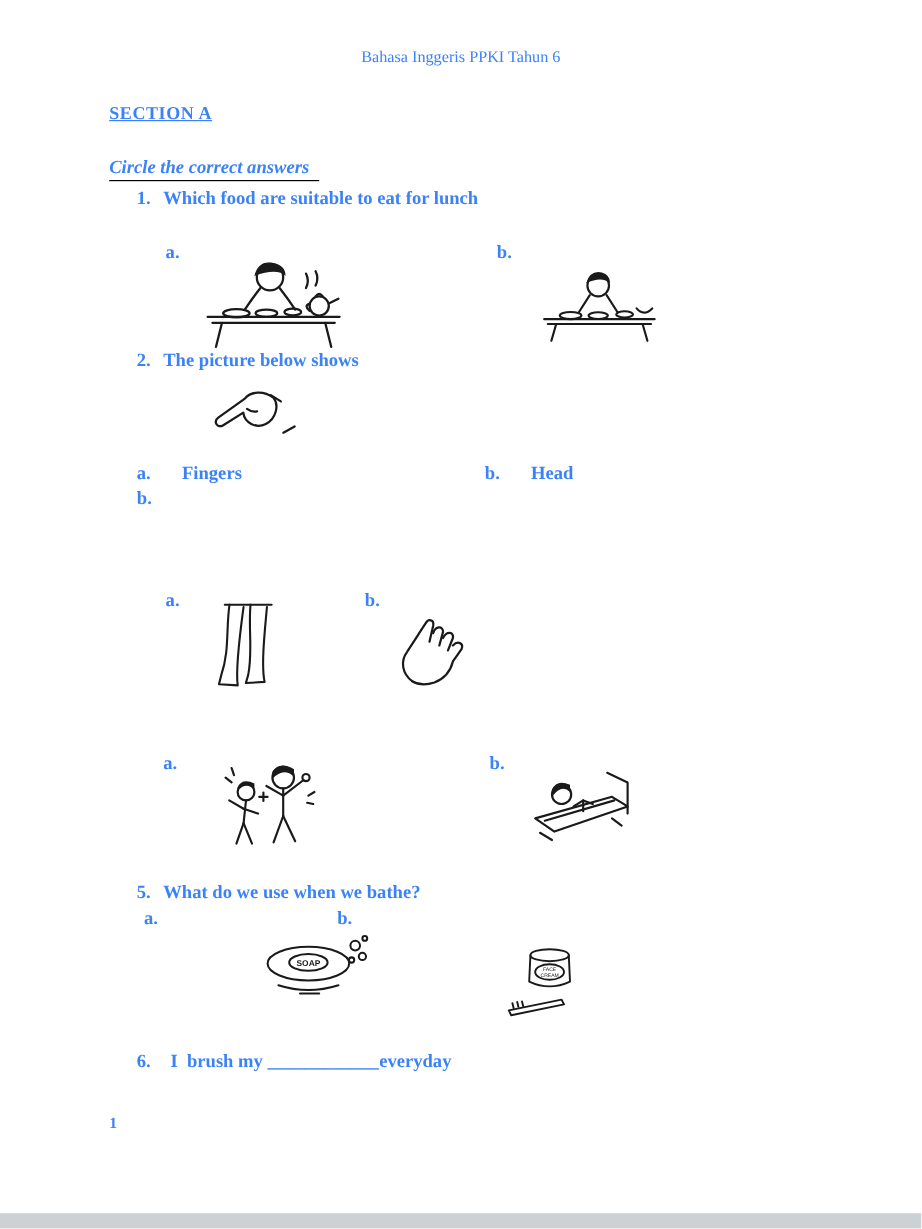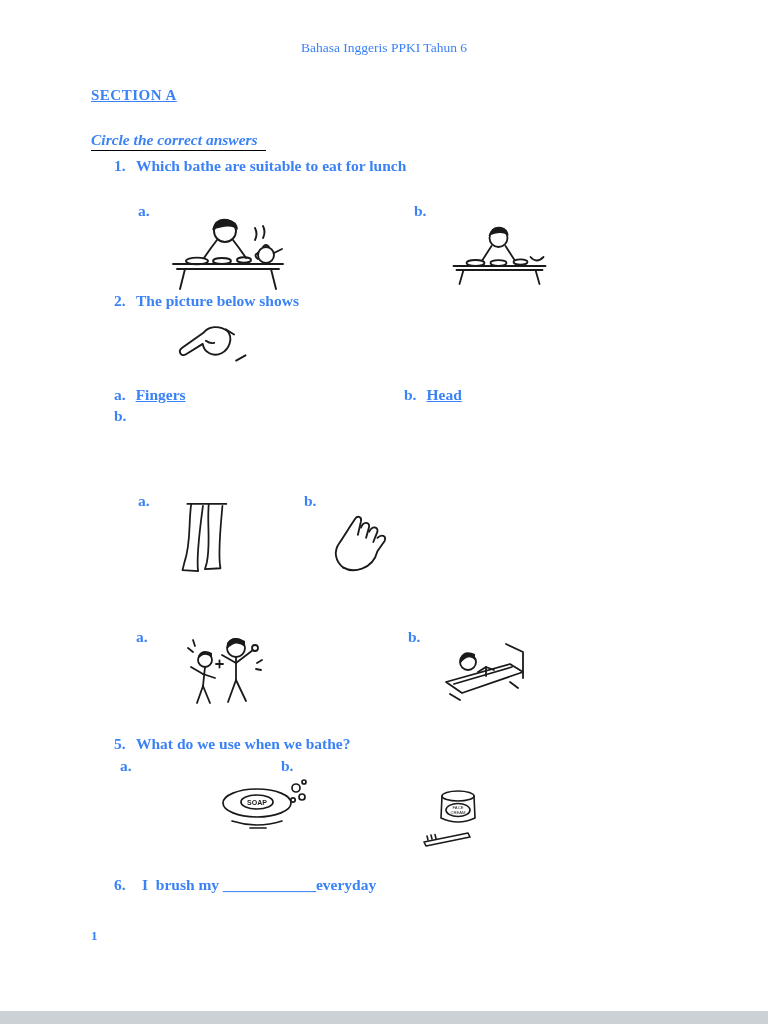--- a/index.html
+++ b/index.html
@@ -23,21 +23,21 @@
   .instruction{
     position:absolute;left:91px;top:121px;
     font-size:15.5px;font-weight:bold;font-style:italic;
     border-bottom:1.4px solid #000;padding-right:8px;padding-bottom:1px;margin-top:10px;
   }
   .q-row{position:absolute;font-size:15.5px;font-weight:bold;}
   .qnum{display:inline-block;min-width:22px;}
   .qnum-wide{display:inline-block;min-width:28px;}
   .qtext{white-space:pre;}
   .opt-label{position:absolute;font-size:15.5px;font-weight:bold;}
-  .opt-text{margin-left:10px;text-decoration:underline;}
+  .opt-text{margin-left:26px;}
   .illus{position:absolute;}
   .illus svg{display:block;}
   .page-number{
     position:absolute;left:91px;top:928px;
     font-size:13px;font-weight:bold;
   }
   .bottom-bar{
     position:absolute;left:0;bottom:0;width:100%;height:13px;
     background:#ccd1d5;
   }
@@ -48,21 +48,21 @@
 
 <div class="page">
 
   <div class="header">Bahasa Inggeris PPKI Tahun 6</div>
 
   <div class="section-title">SECTION A</div>
 
   <div class="instruction">Circle the correct answers</div>
 
   <div class="q-row" style="left:114px;top:157px;">
-    <span class="qnum">1.</span><span class="qtext">Which bathe are suitable to eat for lunch</span>
+    <span class="qnum">1.</span><span class="qtext">Which food are suitable to eat for lunch</span>
   </div>
 
   <div class="opt-label" style="left:138px;top:202px;">a.</div>
   <div class="opt-label" style="left:414px;top:202px;">b.</div>
 
   <div class="illus" style="left:150px;top:214px;">
     <svg width="150" height="78" viewBox="0 0 140 78">
       <g stroke="#1a1a1a" stroke-width="1.9" fill="none" stroke-linecap="round" stroke-linejoin="round">
         <path d="M57,16 Q60,3 72,5 Q83,7 83,16 Q76,9 57,16 Z" fill="#1a1a1a" stroke="none"></path>
         <circle cx="70" cy="17" r="11"></circle>

